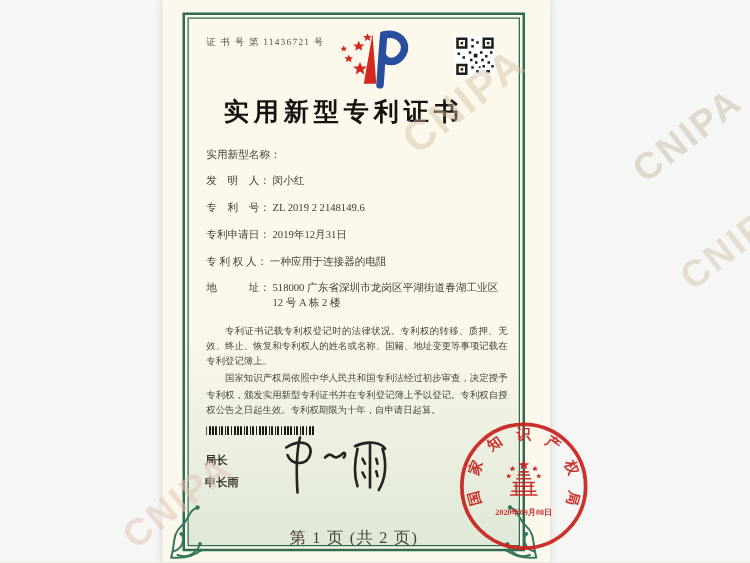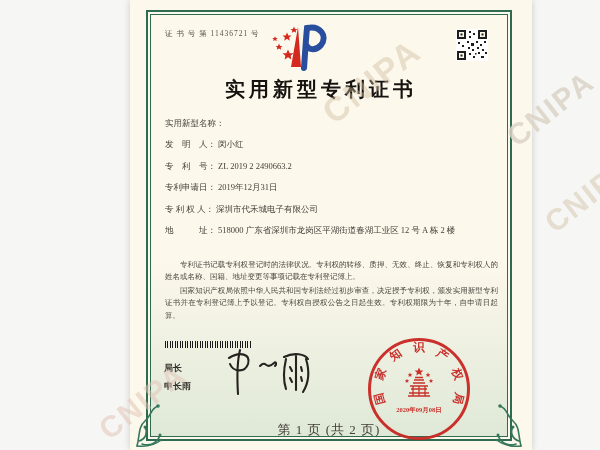--- a/index.html
+++ b/index.html
@@ -1,18 +1,18 @@
 <!DOCTYPE html>
 <html><head>
 <meta charset="utf-8">
 <style>
   html,body{margin:0;padding:0;background:#e9e9e7;}
   .stage{position:relative;width:600px;height:450px;background:#f6f6f4;overflow:hidden;
          font-family:"Liberation Serif","DejaVu Serif",serif;-webkit-font-smoothing:antialiased;}
-  .paper{position:absolute;left:130px;top:0;width:402px;height:450px;background:#fdf8ec;
+  .paper{position:absolute;left:130px;top:0;width:310px;height:450px;background:#fdf8ec;
          box-shadow:0 0 7px rgba(0,0,0,.18);}
   .frame{position:absolute;left:16px;right:20px;top:10px;bottom:9px;border:2px solid #2e6b50;}
   .frame-inner{position:absolute;left:2px;right:2px;top:2px;bottom:2px;border:1px solid #2e6b50;
          background:linear-gradient(180deg, rgba(234,242,233,0) 58%, rgba(198,220,197,.55) 100%);}
   .content{position:absolute;left:0;right:0;top:0;bottom:0;}
 
   .cert-no{position:absolute;left:17px;top:17px;font-size:7.5px;letter-spacing:1px;color:#55504a;}
   .logo{position:absolute;left:119px;top:11px;width:64px;height:48px;}
   .qr{position:absolute;right:22px;top:17px;width:32px;height:32px;background:#fff;}
   .title{position:absolute;left:0;right:16px;top:64px;text-align:center;font-size:20px;font-weight:700;
@@ -123,29 +123,29 @@
         <div class="fields">
           <div class="field">
             <span class="lbl">实用新型名称：</span>
           </div>
           <div class="field">
             <span class="lbl">发　明　人：</span>
             <span class="val">闵小红</span>
           </div>
           <div class="field">
             <span class="lbl">专　利　号：</span>
-            <span class="val">ZL 2019 2 2490663.2</span>
+            <span class="val">ZL 2019 2 2148149.6</span>
           </div>
           <div class="field">
             <span class="lbl">专利申请日：</span>
             <span class="val">2019年12月31日</span>
           </div>
           <div class="field">
             <span class="lbl">专 利 权 人：</span>
-            <span class="val">深圳市代禾城电子有限公司</span>
+            <span class="val">一种应用于连接器的电阻</span>
           </div>
           <div class="field">
             <span class="lbl">地　　　址：</span>
             <span class="val">518000 广东省深圳市龙岗区平湖街道春湖工业区 12 号 A 栋 2 楼</span>
           </div>
         </div>
 
         <div class="paras">
           <p>专利证书记载专利权登记时的法律状况。专利权的转移、质押、无效、终止、恢复和专利权人的姓名或名称、国籍、地址变更等事项记载在专利登记簿上。</p>
           <p>国家知识产权局依照中华人民共和国专利法经过初步审查，决定授予专利权，颁发实用新型专利证书并在专利登记簿上予以登记。专利权自授权公告之日起生效。专利权期限为十年，自申请日起算。</p>

